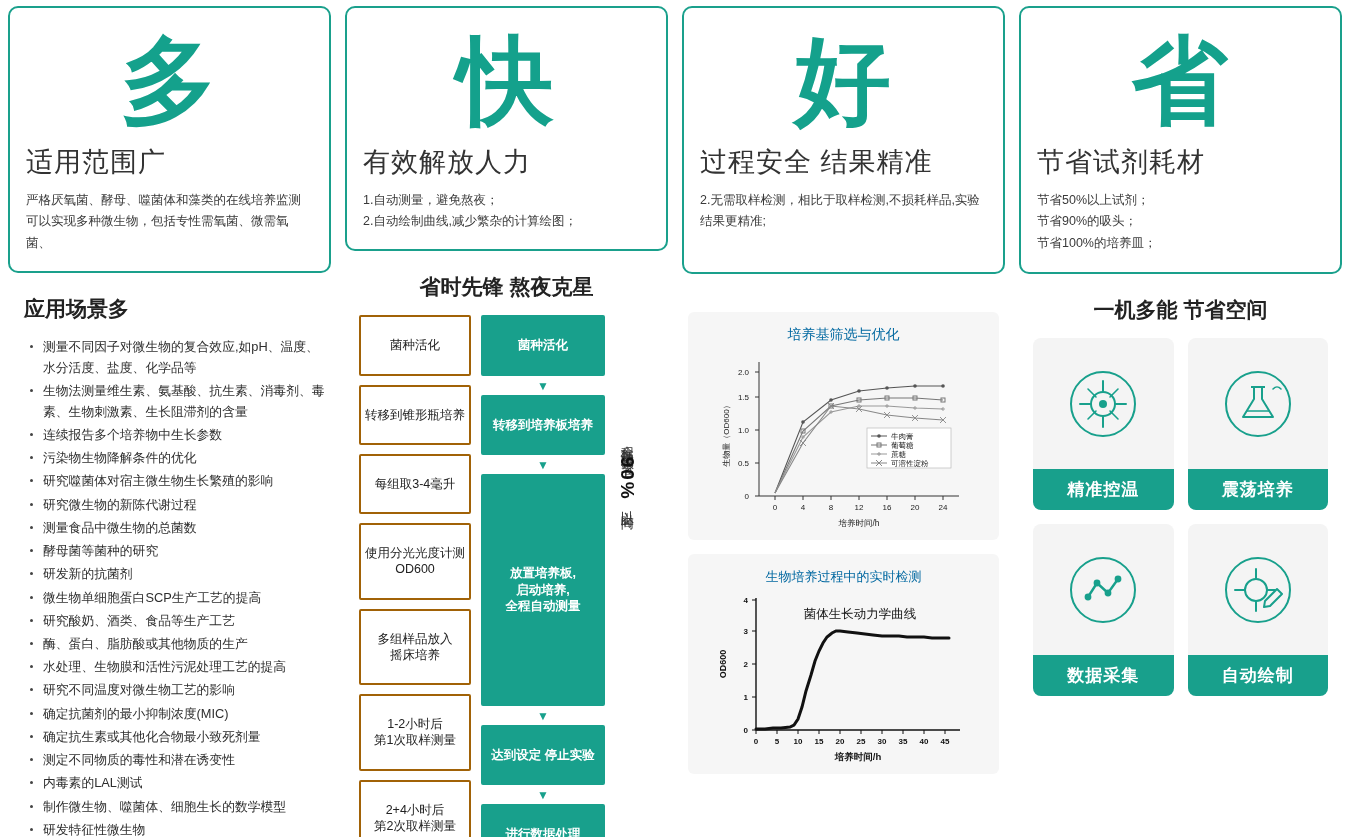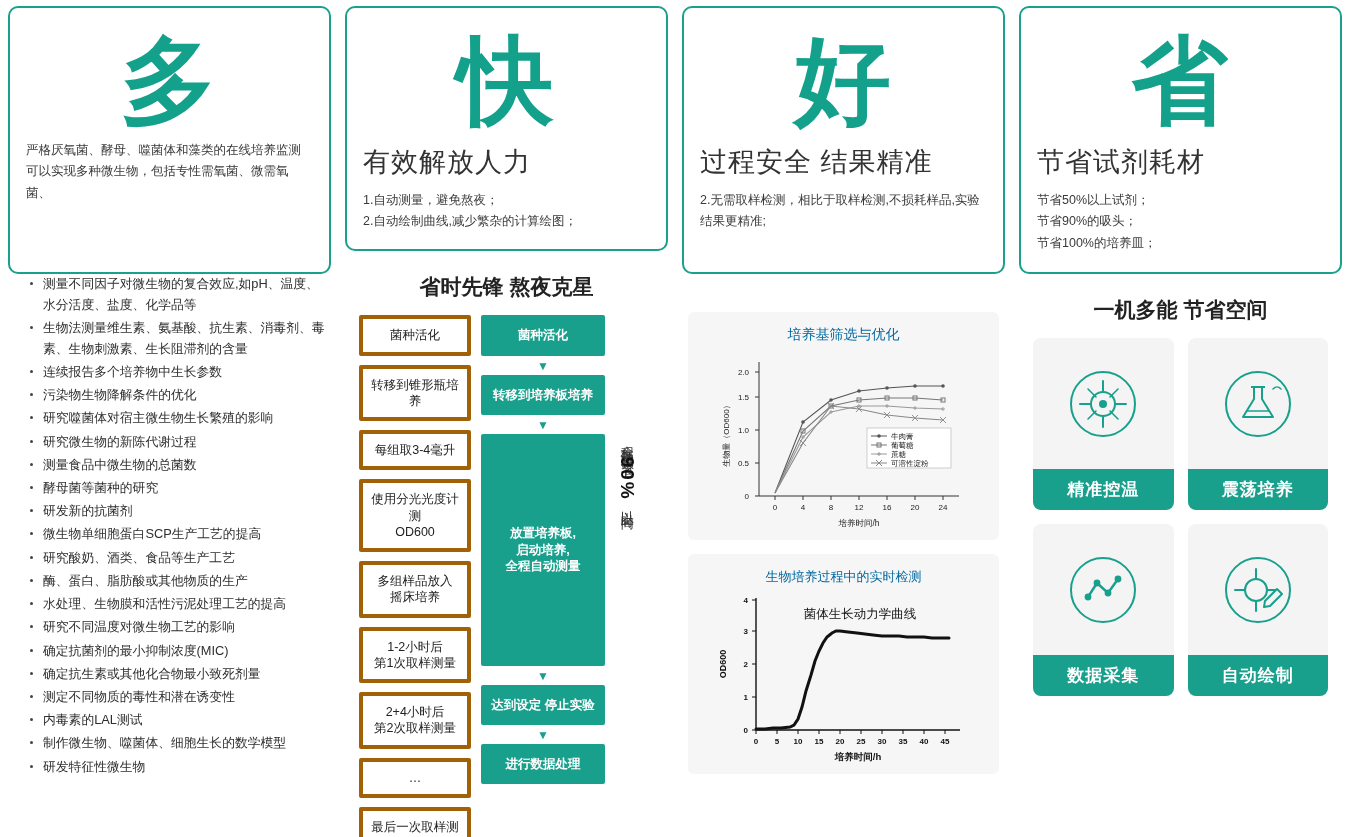--- a/index.html
+++ b/index.html
@@ -93,27 +93,27 @@
   
   .flow {
     display: flex;
     gap: 10px;
     padding: 0 14px;
     position: relative;
   }
   .flow-col { display: flex; flex-direction: column; width: 112px; }
   .flow-col.right { width: 124px; }
   .fbox {
-    border: 4px solid #a16207;
+    border: 2px solid #a16207;
     background: #fff;
     color: #222;
     font-size: 12.5px;
     line-height: 1.3;
     text-align: center;
-    padding: 8px 4px;
+    padding: 20px 4px;
     margin-bottom: 9px;
     border-radius: 2px;
     min-height: 34px;
     display: flex;
     align-items: center;
     justify-content: center;
     white-space: pre-line;
   }
   .fbox.tall { min-height: 56px; }
   .fbox.green {
@@ -194,25 +194,27 @@
   }
 </style>
 </head>
 <body>
 
 <div class="page">
 
   <div class="col">
     <div class="card">
       <div class="bigchar">多</div>
+      <div class="card-title">适用范围广</div>
       <div class="card-body">
         <div>严格厌氧菌、酵母、噬菌体和藻类的在线培养监测</div>
         <div>可以实现多种微生物，包括专性需氧菌、微需氧菌、</div>
       </div>
     </div>
+    <div class="section-title left">应用场景多</div>
     <ul class="bullets">
       <li>测量不同因子对微生物的复合效应,如pH、温度、水分活度、盐度、化学品等</li>
       <li>生物法测量维生素、氨基酸、抗生素、消毒剂、毒素、生物刺激素、生长阻滞剂的含量</li>
       <li>连续报告多个培养物中生长参数</li>
       <li>污染物生物降解条件的优化</li>
       <li>研究噬菌体对宿主微生物生长繁殖的影响</li>
       <li>研究微生物的新陈代谢过程</li>
       <li>测量食品中微生物的总菌数</li>
       <li>酵母菌等菌种的研究</li>
       <li>研发新的抗菌剂</li>

